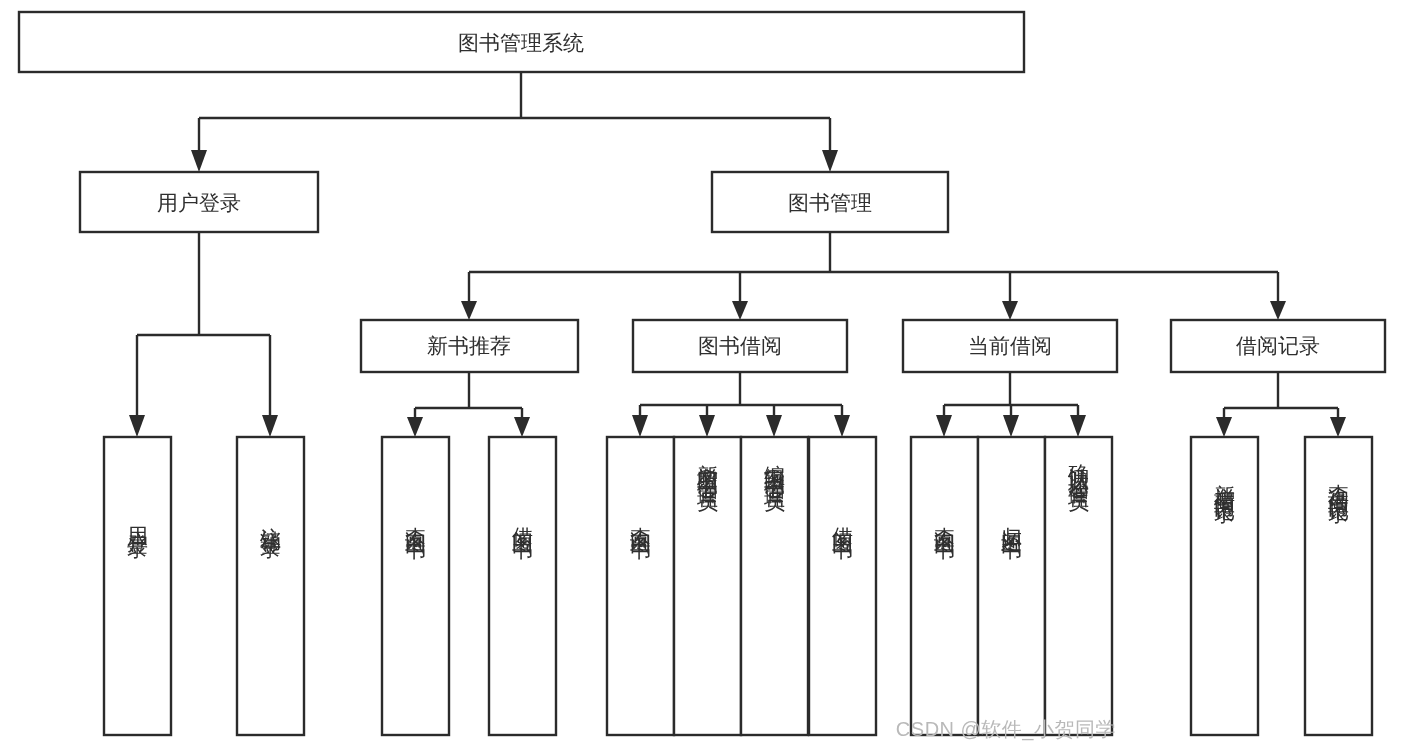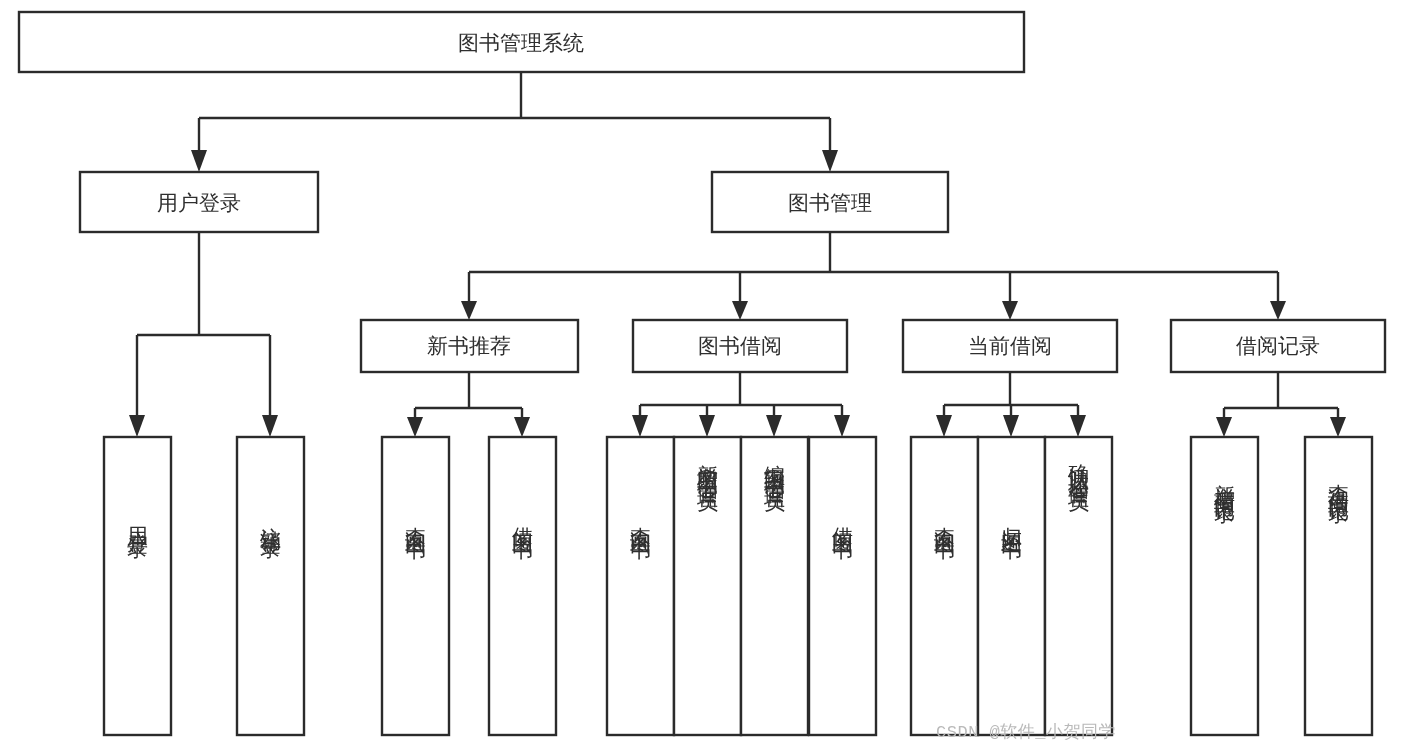--- a/index.html
+++ b/index.html
@@ -51,22 +51,22 @@
     stroke-width: 2.4;
     fill: none;
   }
   .arrow-head {
     fill: #2b2b2b;
   }
   .watermark {
     position: absolute;
     right: 6px;
     bottom: 4px;
-    font-family: Liberation Mono, monospace;
-    font-size: 17px;
+    font-family: Liberation Sans, sans-serif;
+    font-size: 20px;
     color: #b9b9b9;
     letter-spacing: 0.5px;
     white-space: nowrap;
     pointer-events: none;
   }
 </style>
 </head>
 <body>
 
 <div id="diagram-root">

